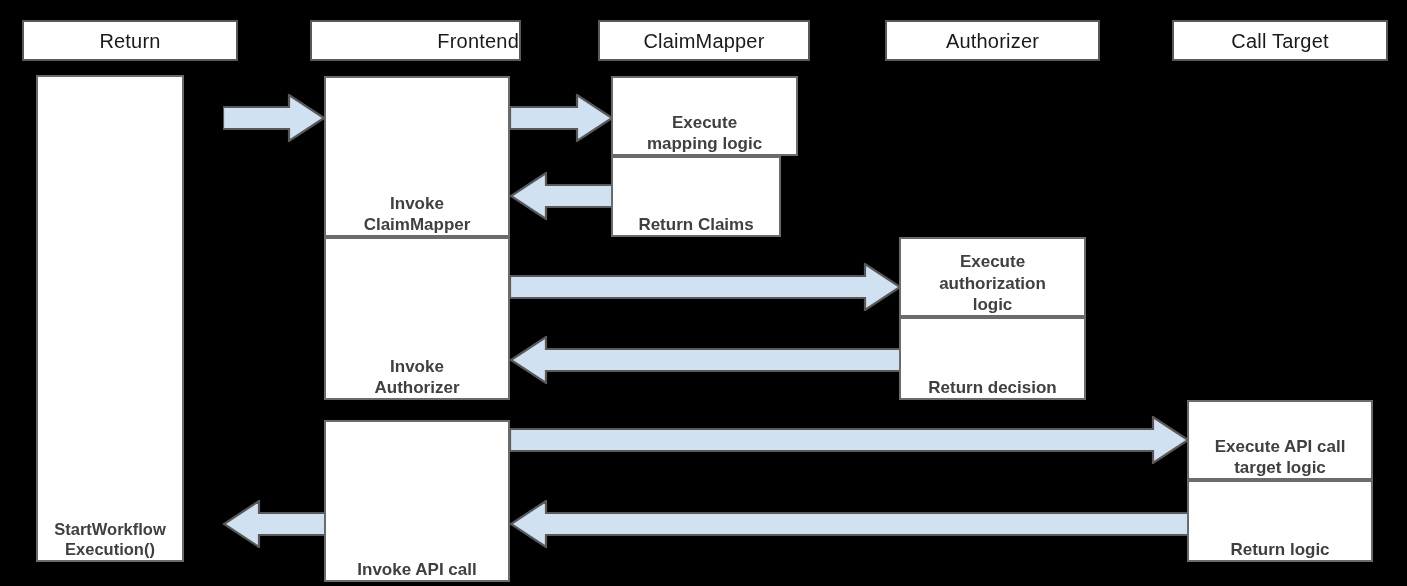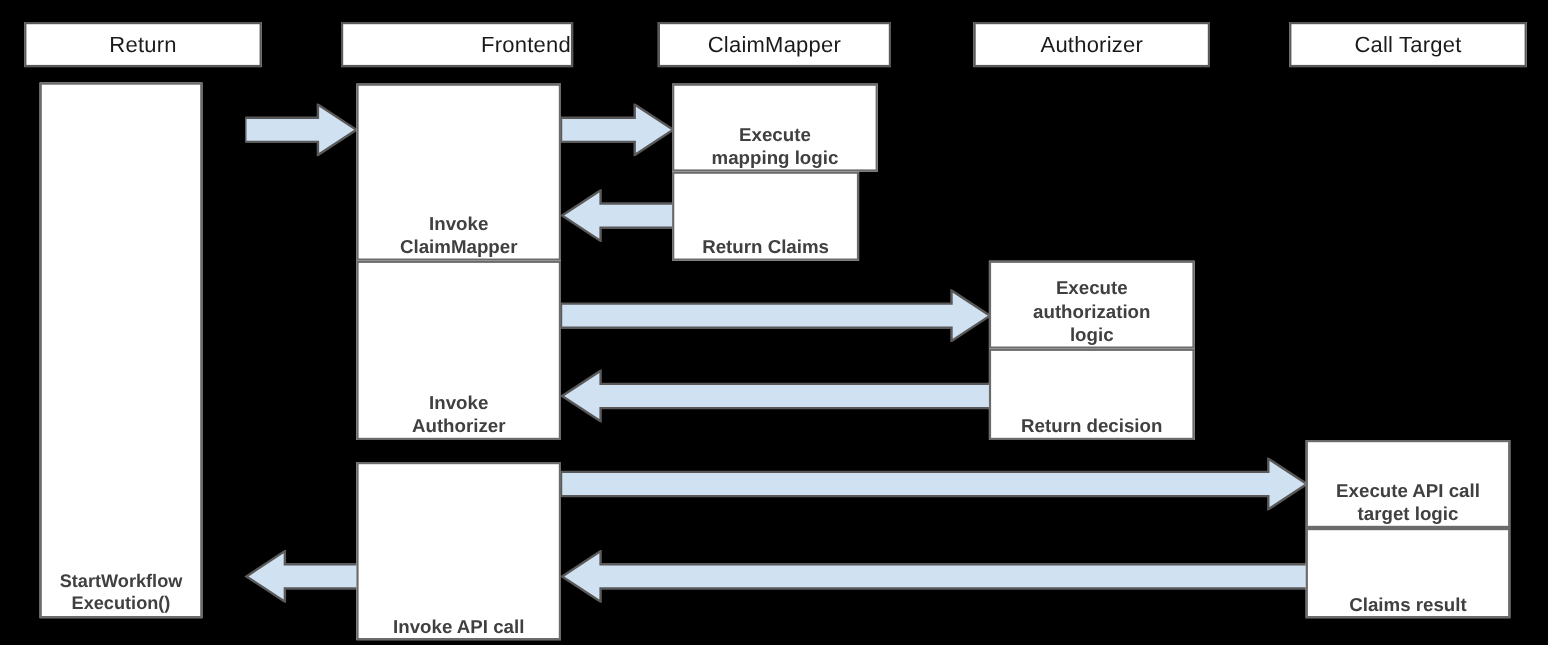--- a/index.html
+++ b/index.html
@@ -106,21 +106,21 @@
     <span>Execute<br>authorization<br>logic</span>
   </div>
   <div class="act-box" style="left:899px;top:317px;width:187px;height:83px;">
     <span>Return decision</span>
   </div>
 
   <div class="act-box" style="left:1187px;top:400px;width:186px;height:80px;">
     <span>Execute API call<br>target logic</span>
   </div>
   <div class="act-box" style="left:1187px;top:480px;width:186px;height:82px;">
-    <span>Claims result</span>
+    <span>Return logic</span>
   </div>
 
   <div class="arrow" style="left:223px;top:94px;width:102px;height:48px;">
     <svg viewBox="0 0 102 48" preserveAspectRatio="none">
       <polygon points="0,13 66,13 66,1 101,24 66,47 66,35 0,35" fill="#d0e1f2" stroke="#595959" stroke-width="2.2" stroke-linejoin="miter"></polygon>
     </svg>
   </div>
 
   <div class="arrow" style="left:510px;top:94px;width:103px;height:48px;">
     <svg viewBox="0 0 103 48" preserveAspectRatio="none">

